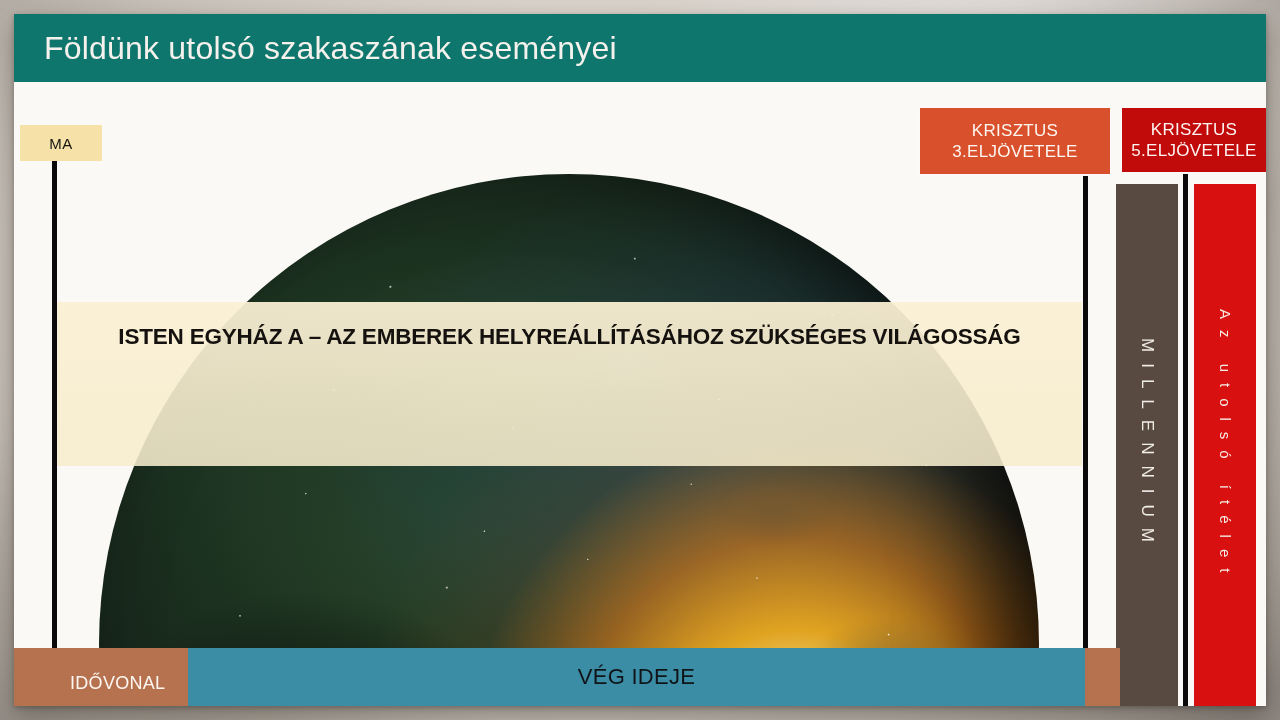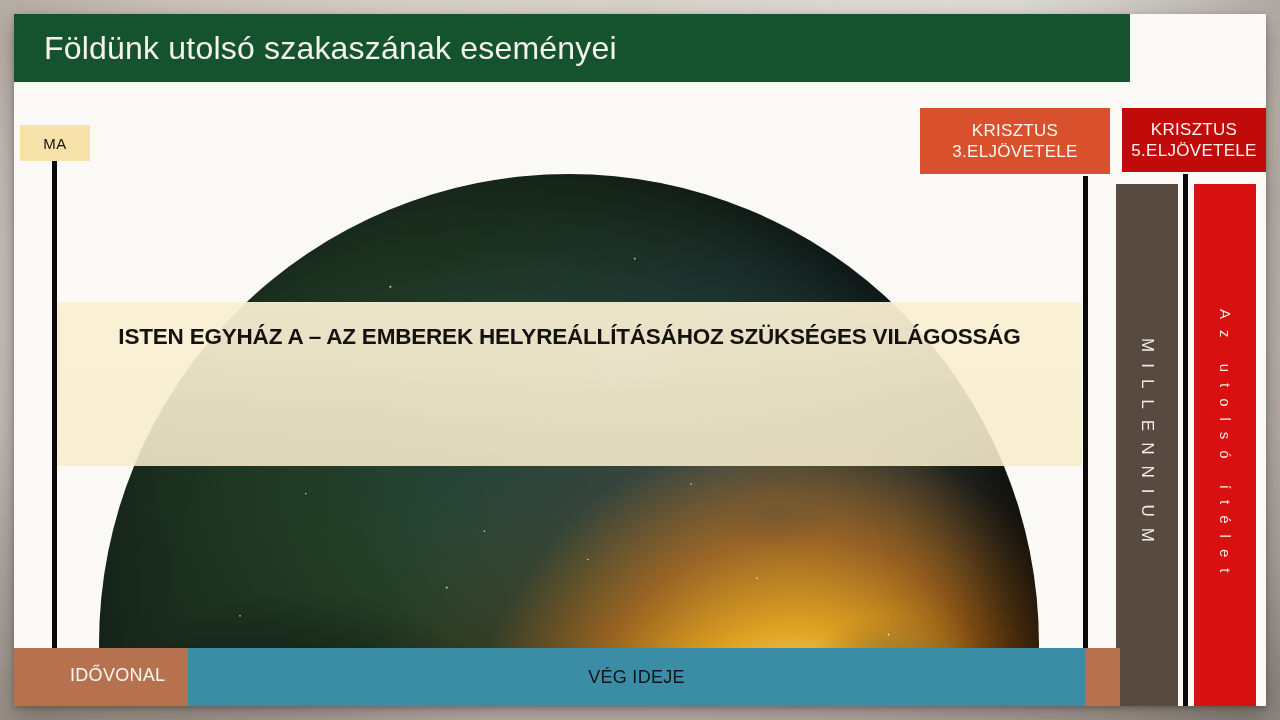--- a/index.html
+++ b/index.html
@@ -25,22 +25,22 @@
   
   .slide{
     position:absolute;left:14px;top:14px;width:1252px;height:692px;
     background:#fbf9f6;
     box-shadow:0 10px 26px rgba(60,50,42,.45), 0 2px 5px rgba(0,0,0,.25);
     overflow:hidden;
   }
 
   
   .title-bar{
-    position:absolute;left:0;top:0;width:1116px;height:68px;
-    background:#14532d;
+    position:absolute;left:0;top:0;width:1252px;height:68px;
+    background:#0f766e;
   }
   .title-text{
     position:absolute;left:30px;top:50%;transform:translateY(-50%);
     color:#f5f1ec;font-size:32px;font-weight:400;letter-spacing:.2px;
     white-space:nowrap;
   }
 
   
   .canvas{
     position:absolute;left:0;top:68px;width:1252px;height:624px;
@@ -130,21 +130,21 @@
   }
 
   
   .vline{position:absolute;width:5px;background:#0a0a0a;}
   .vline.ma{left:38px;top:62px;height:562px;}
   .vline.second{left:1069px;top:62px;height:562px;}
   .vline.third{left:1169px;top:92px;height:532px;}
 
   
   .lbl-ma{
-    position:absolute;left:6px;top:43px;width:70px;height:36px;
+    position:absolute;left:6px;top:43px;width:82px;height:36px;
     background:#f6e2a8;display:flex;align-items:center;justify-content:center;
     color:#17140f;font-size:15px;letter-spacing:.4px;
   }
   .lbl-second{
     position:absolute;left:904px;top:24px;width:190px;height:66px;
     background:#d9512c;border:2px solid #fbfaf8;
     display:flex;flex-direction:column;align-items:center;justify-content:center;
     color:#fdf6f1;font-size:17px;line-height:1.25;letter-spacing:.3px;text-align:center;
   }
   .lbl-third{
@@ -180,27 +180,27 @@
   .bottom-bar{
     position:absolute;left:0;bottom:0;width:1252px;height:58px;
   }
   .bb-terracotta{
     position:absolute;left:0;top:0;width:1106px;height:58px;background:#b6714f;
   }
   .bb-teal{
     position:absolute;left:174px;top:0;width:897px;height:58px;background:#3a8da5;
   }
   .bb-label-idovonal{
-    position:absolute;left:56px;top:4px;height:47px;display:flex;align-items:center;
+    position:absolute;left:56px;top:12px;height:47px;display:flex;align-items:center;
     color:#fdf7f2;font-size:18px;letter-spacing:.3px;
   }
   .bb-label-veg{
     position:absolute;left:174px;top:0;width:897px;height:58px;
     display:flex;align-items:center;justify-content:center;
-    color:#101418;font-size:18px;letter-spacing:.3px;
+    color:#101418;font-size:22px;letter-spacing:.3px;
   }
 </style>
 </head>
 <body>
 
 <div class="stage">
   <div class="slide">
 
     <div class="title-bar">
       <div class="title-text">Földünk utolsó szakaszának eseményei</div>

